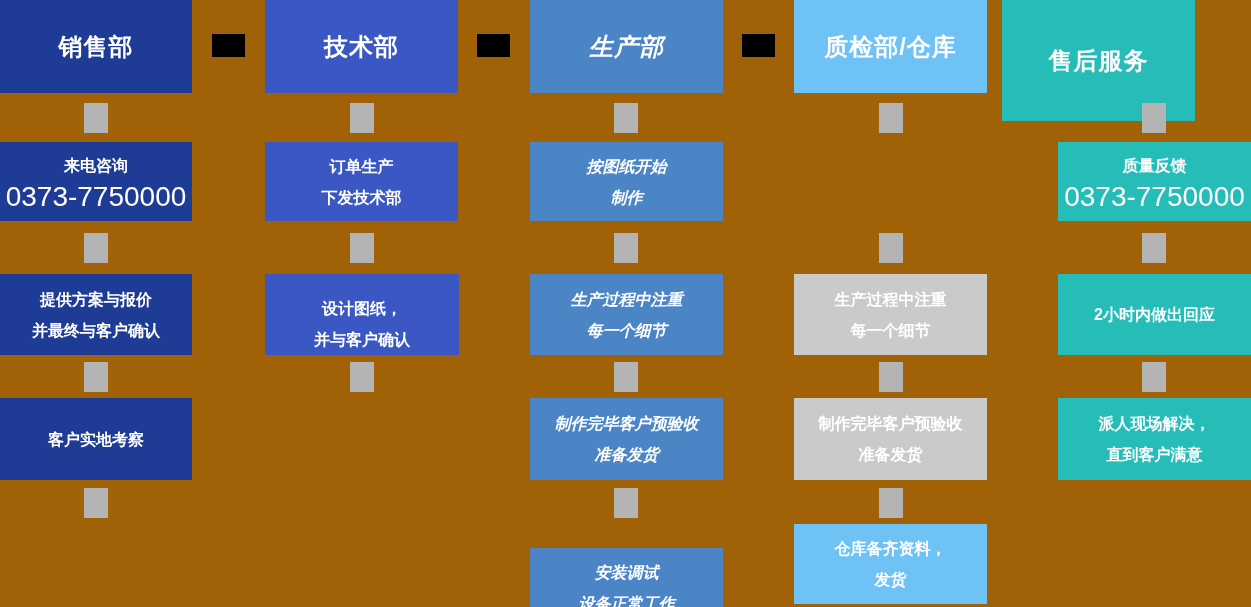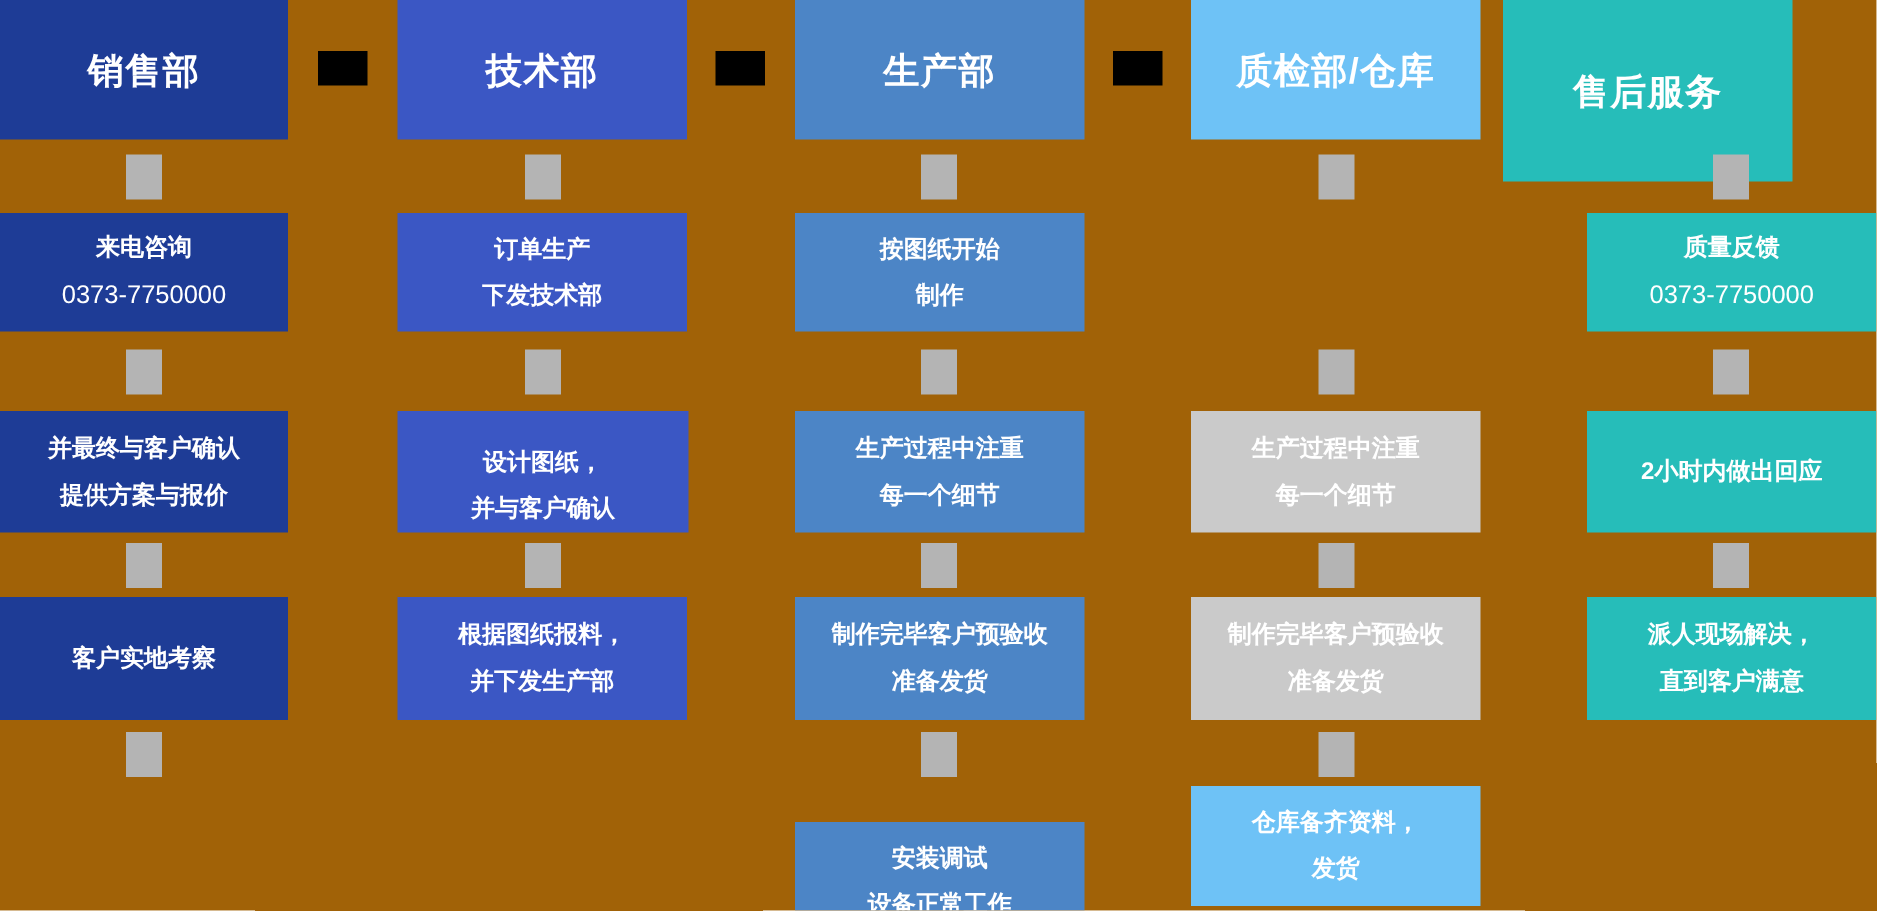--- a/index.html
+++ b/index.html
@@ -20,28 +20,28 @@
     justify-content: center;
     text-align: center;
     color: #ffffff;
     font-weight: 700;
   }
   .header { font-size: 24px; letter-spacing: 1px; }
   .step   { font-size: 16px; }
   .step .line { display: block; line-height: 31px; }
   .step .phone {
     font-family: "Liberation Sans", "DejaVu Sans", sans-serif;
-    font-size: 17px;
+    font-size: 28px;
     font-weight: 400;
     line-height: 32px;
     letter-spacing: 0px;
   }
   .bg-sales { background: #1e3c96; }
   .bg-tech  { background: #3b57c4; }
-  .bg-prod  { background: #4c85c6; }
+  .bg-prod  { background: #4c85c6; font-style: italic; }
   .bg-qa    { background: #6ec2f6; }
   .bg-after { background: #26bdb9; }
   .bg-muted { background: #cacaca; }
   .connector {
     position: absolute;
     width: 24px;
     height: 30px;
     background: #b4b4b4;
   }
   .stage-arrow {
@@ -58,22 +58,22 @@
 <div class="canvas">
 
   <div class="box header bg-sales" style="left:0;top:0;width:192px;height:93px;">销售部</div>
   <div class="connector" style="left:84px;top:103px;"></div>
   <div class="box step bg-sales" style="left:0;top:142px;width:192px;height:79px;">
     <span class="line">来电咨询</span>
     <span class="line phone">0373-7750000</span>
   </div>
   <div class="connector" style="left:84px;top:233px;"></div>
   <div class="box step bg-sales" style="left:0;top:274px;width:192px;height:81px;">
+    <span class="line">提供方案与报价</span>
     <span class="line">并最终与客户确认</span>
-    <span class="line">提供方案与报价</span>
   </div>
   <div class="connector" style="left:84px;top:362px;"></div>
   <div class="box step bg-sales" style="left:0;top:398px;width:192px;height:82px;">
     <span class="line">客户实地考察</span>
   </div>
   <div class="connector" style="left:84px;top:488px;"></div>
 
   <div class="stage-arrow" style="left:212px;"></div>
 
   <div class="box header bg-tech" style="left:265px;top:0;width:193px;height:93px;">技术部</div>
@@ -81,24 +81,20 @@
   <div class="box step bg-tech" style="left:265px;top:142px;width:193px;height:79px;">
     <span class="line">订单生产</span>
     <span class="line">下发技术部</span>
   </div>
   <div class="connector" style="left:350px;top:233px;"></div>
   <div class="box step bg-tech" style="left:265px;top:274px;width:194px;height:81px;justify-content:flex-end;">
     <span class="line">设计图纸，</span>
     <span class="line">并与客户确认</span>
   </div>
   <div class="connector" style="left:350px;top:362px;"></div>
-  <div class="box step bg-tech" style="left:265px;top:398px;width:193px;height:82px;">
-    <span class="line">根据图纸报料，</span>
-    <span class="line">并下发生产部</span>
-  </div>
 
   <div class="stage-arrow" style="left:477px;"></div>
 
   <div class="box header bg-prod" style="left:530px;top:0;width:193px;height:93px;">生产部</div>
   <div class="connector" style="left:614px;top:103px;"></div>
   <div class="box step bg-prod" style="left:530px;top:142px;width:193px;height:79px;">
     <span class="line">按图纸开始</span>
     <span class="line">制作</span>
   </div>
   <div class="connector" style="left:614px;top:233px;"></div>

